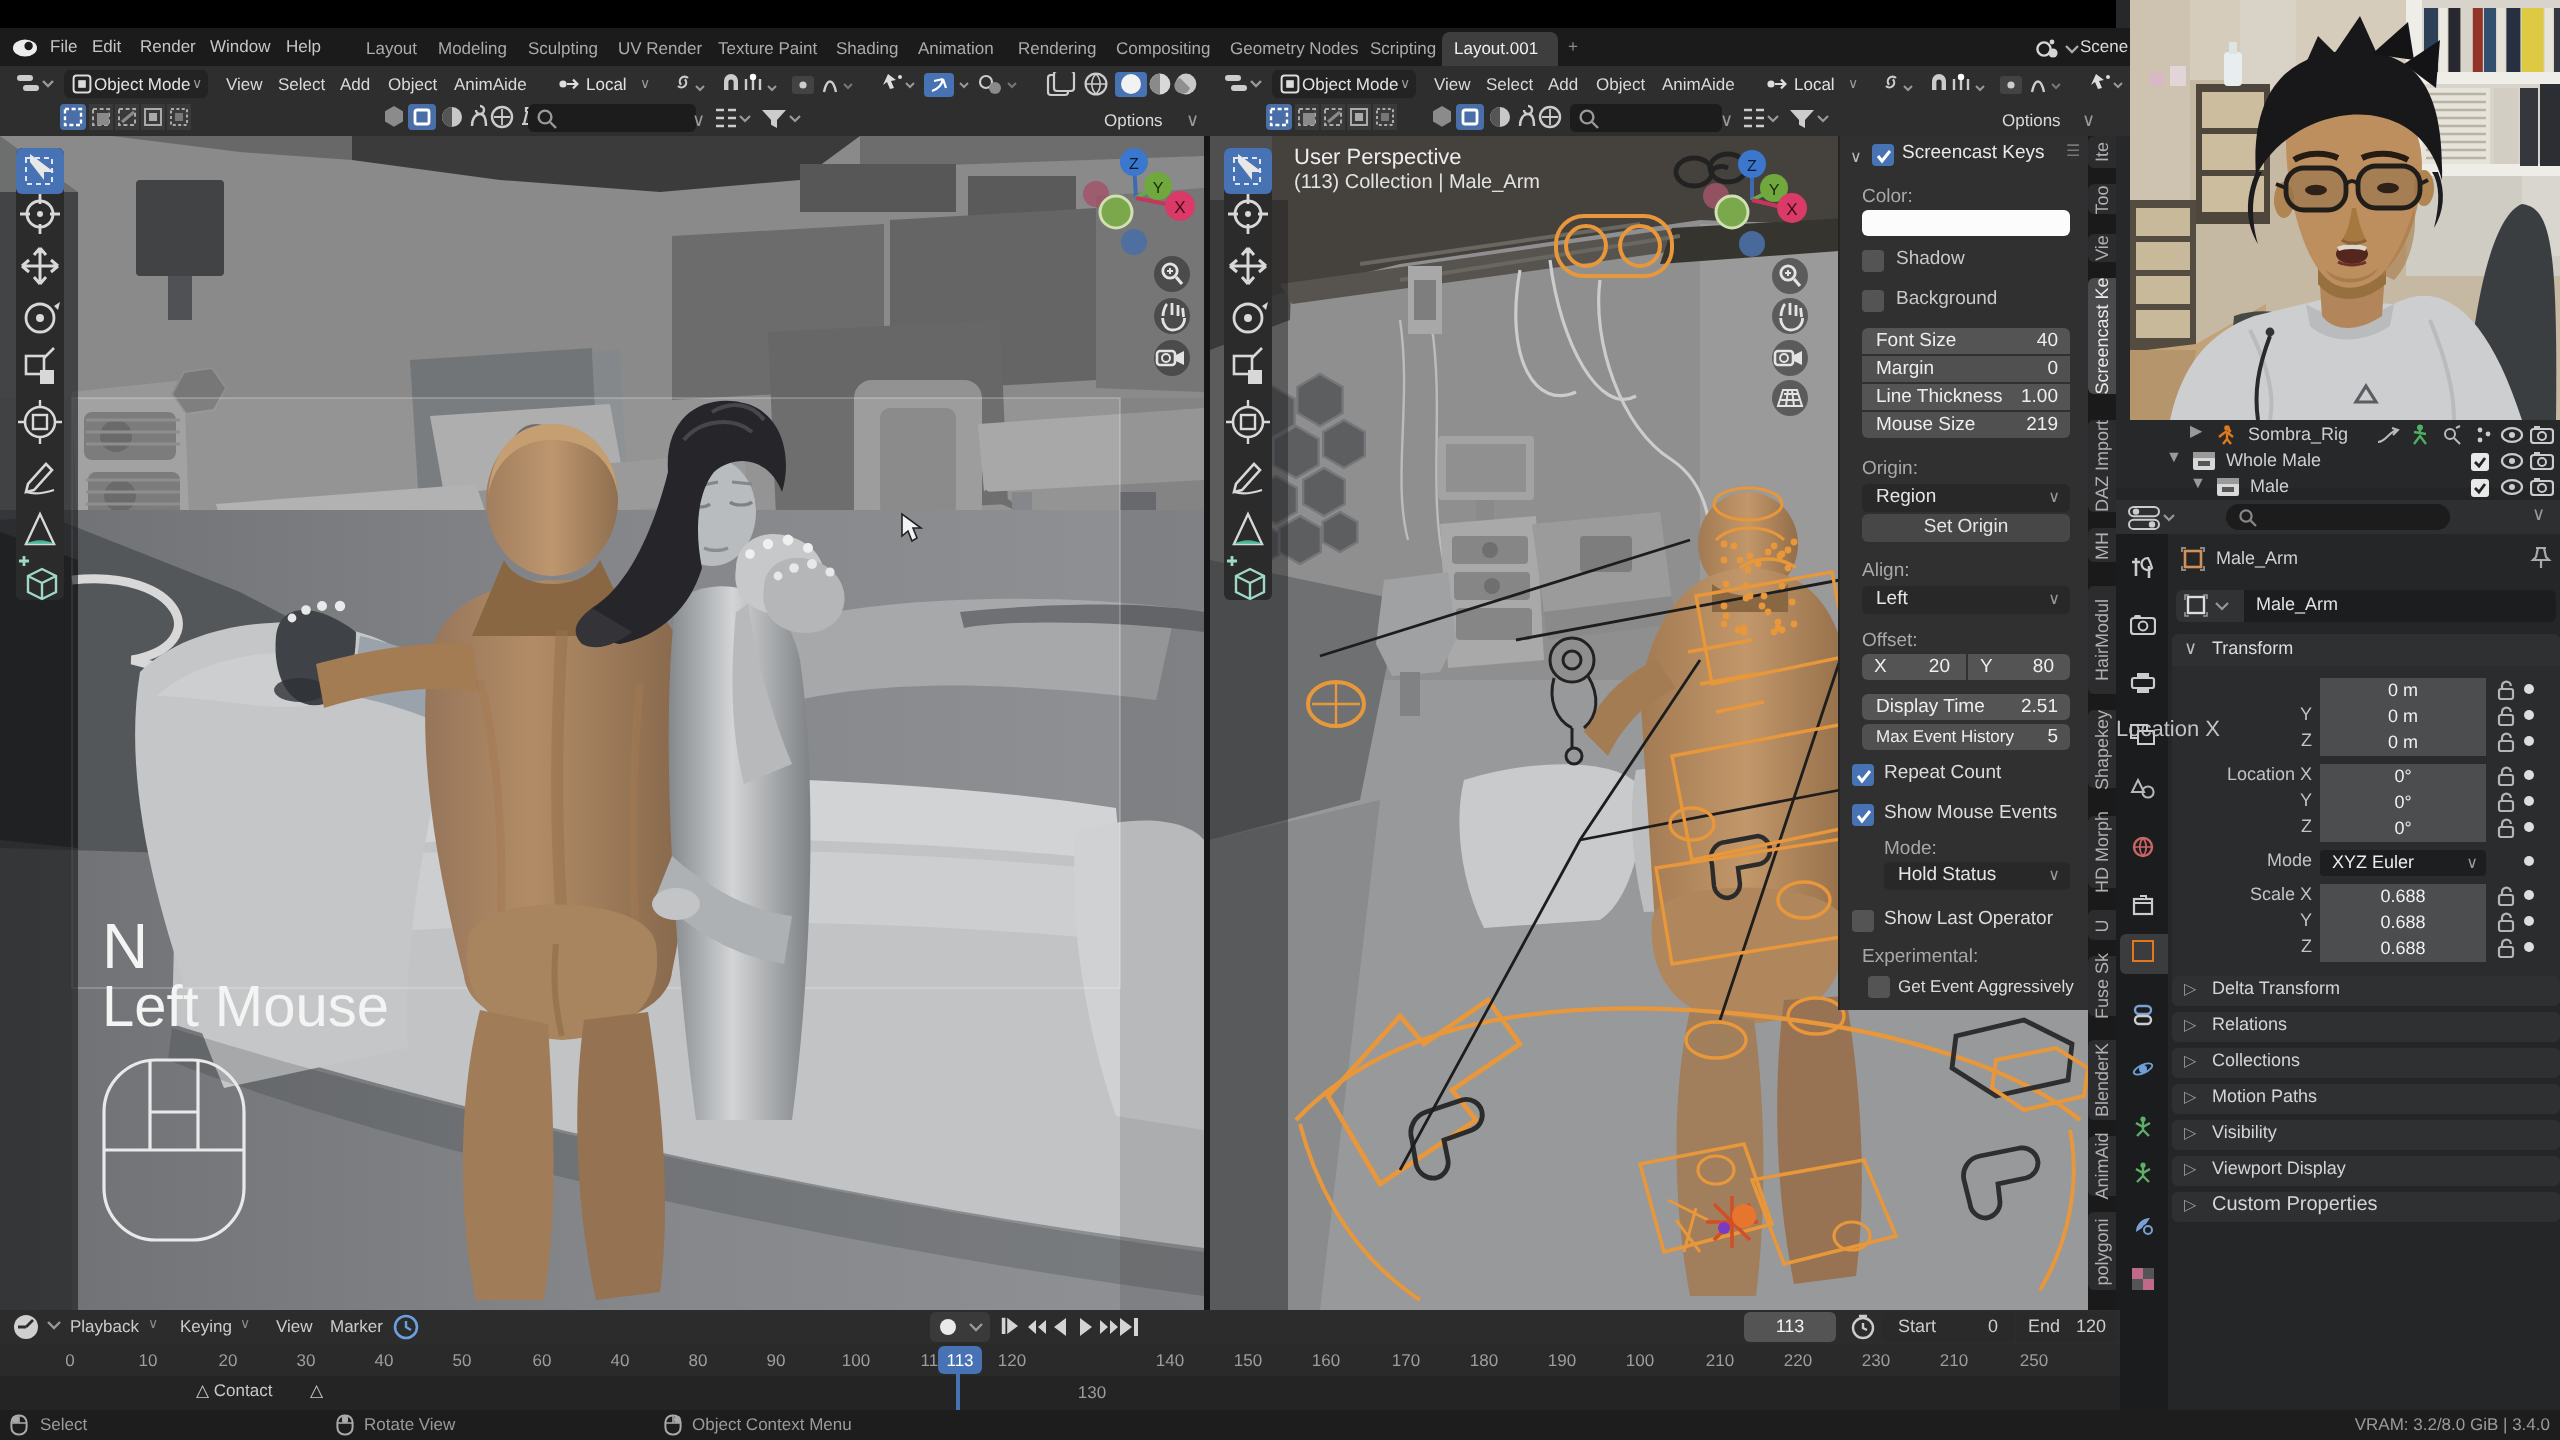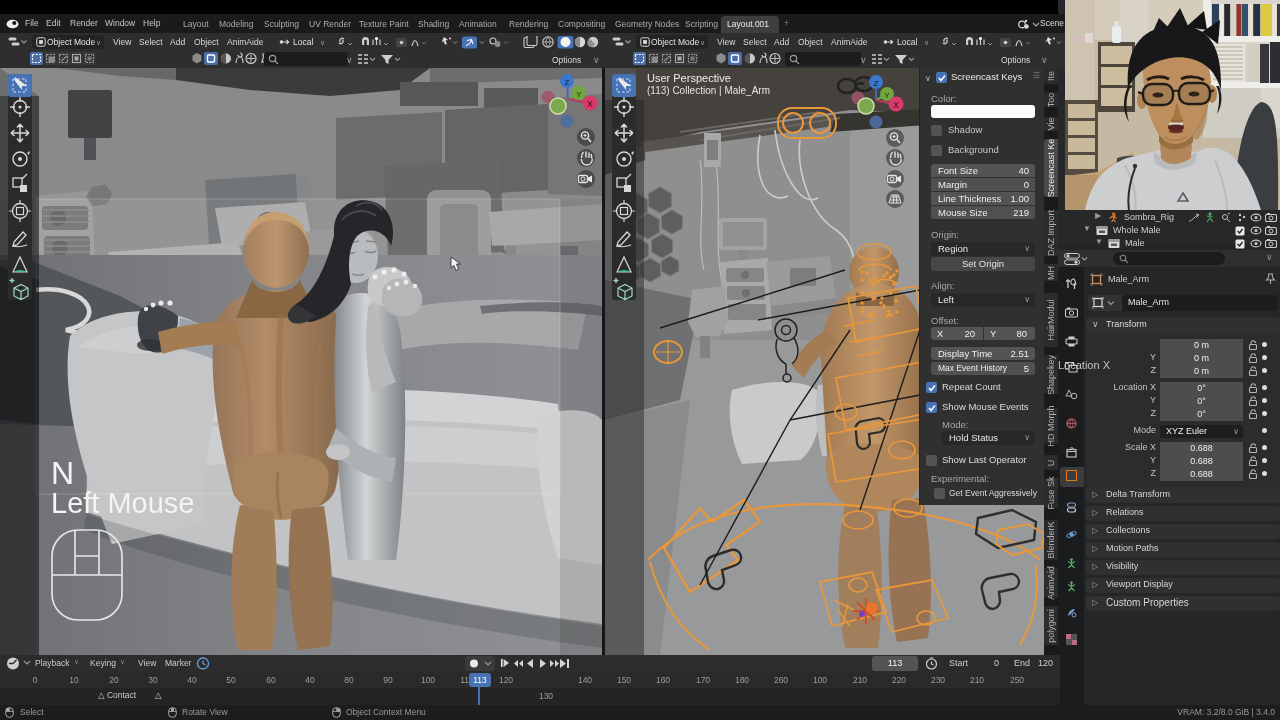--- a/index.html
+++ b/index.html
@@ -906,21 +906,21 @@
     <span class="fnum" style="left:388px;top:20px">90</span>
     <span class="fnum" style="left:428px;top:20px">100</span>
     <span class="fnum" style="left:467px;top:20px">110</span>
     <span class="fnum" style="left:506px;top:20px">120</span>
     <span class="fnum" style="left:546px;top:36px">130</span>
     <span class="fnum" style="left:585px;top:20px">140</span>
     <span class="fnum" style="left:624px;top:20px">150</span>
     <span class="fnum" style="left:663px;top:20px">160</span>
     <span class="fnum" style="left:703px;top:20px">170</span>
     <span class="fnum" style="left:742px;top:20px">180</span>
-    <span class="fnum" style="left:781px;top:20px">260</span>
+    <span class="fnum" style="left:781px;top:20px">190</span>
     <span class="fnum" style="left:820px;top:20px">100</span>
     <span class="fnum" style="left:860px;top:20px">210</span>
     <span class="fnum" style="left:899px;top:20px">220</span>
     <span class="fnum" style="left:938px;top:20px">230</span>
     <span class="fnum" style="left:977px;top:20px">210</span>
     <span class="fnum" style="left:1017px;top:20px">250</span>
     <span class="abs" style="left:469px;top:18px;width:22px;height:14px;background:#4772b3;border-radius:3px;color:#fff;font-size:8.5px;text-align:center;line-height:14px">113</span>
     <div class="abs" style="left:478px;top:32px;width:1.5px;height:18px;background:#4772b3"></div>
 
     <span class="abs" style="left:98px;top:35px;color:#c8c8c8;font-size:8.5px">△ Contact</span>

